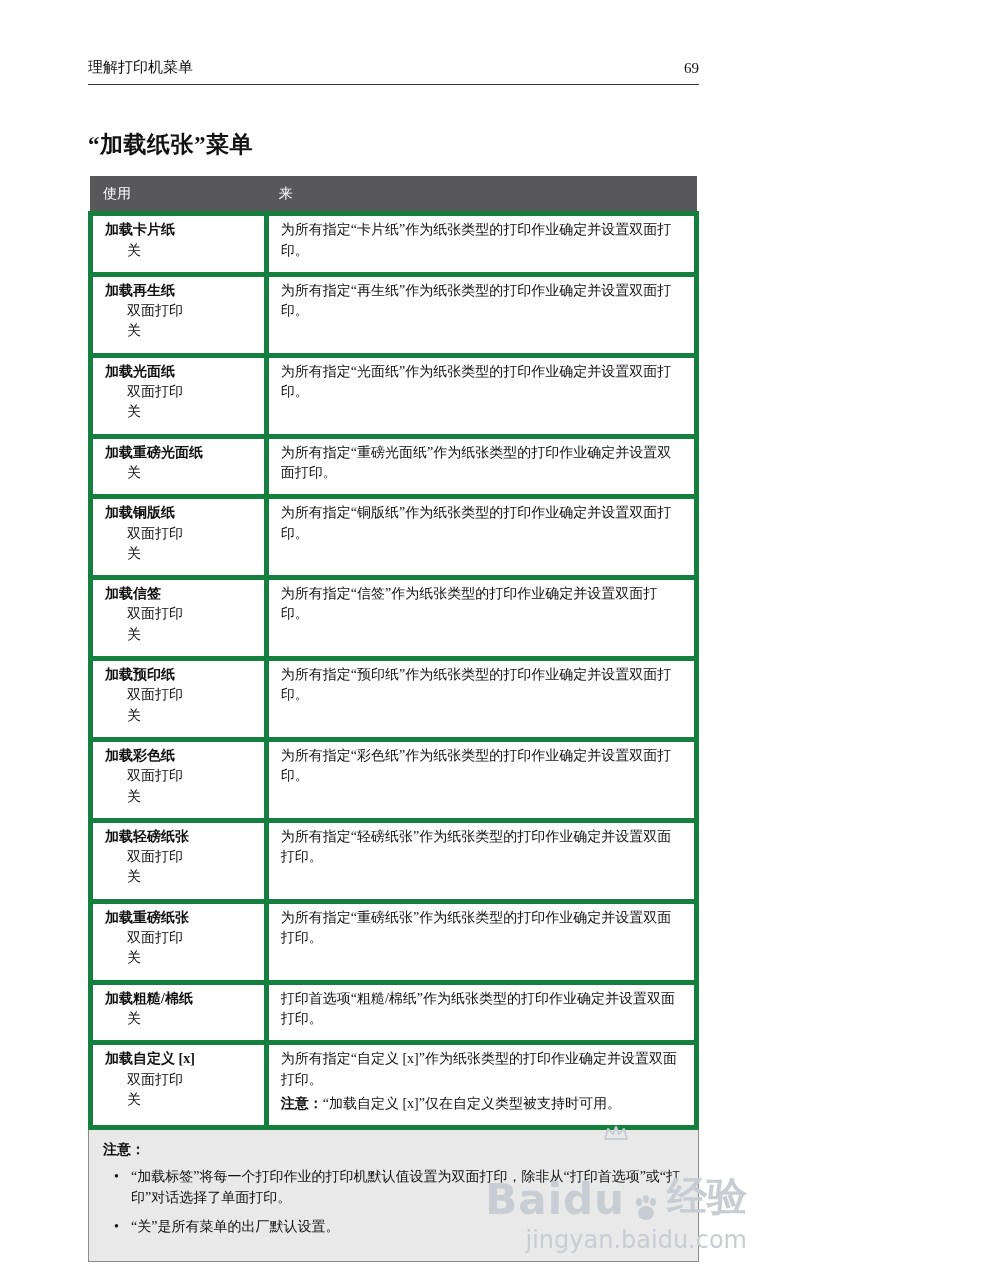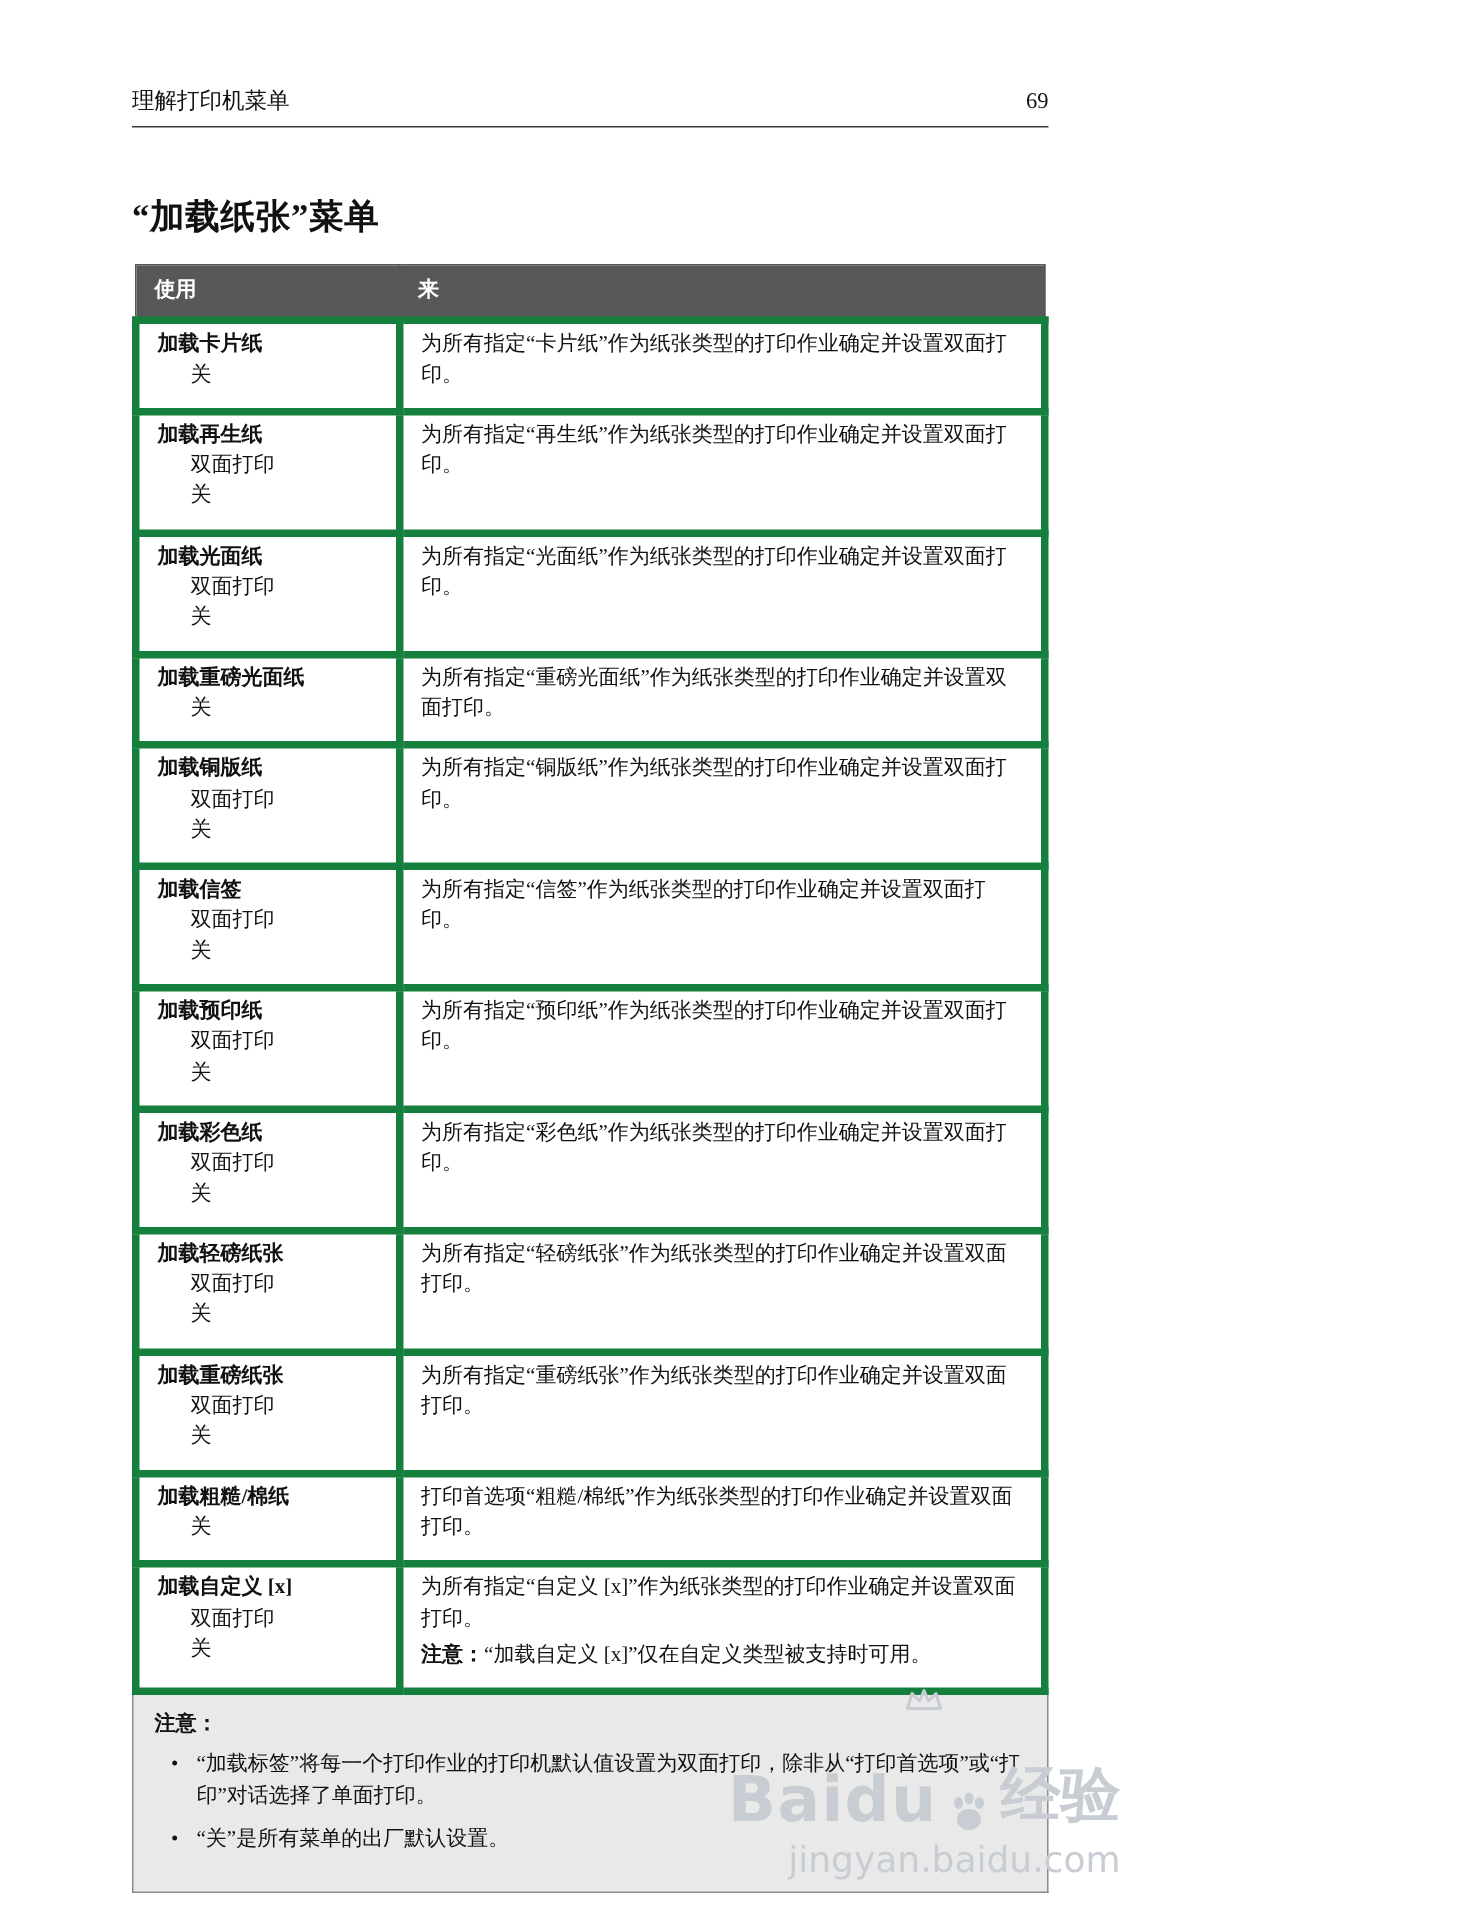--- a/index.html
+++ b/index.html
@@ -34,21 +34,21 @@
   table.menu-table {
     width: 100%;
     border-collapse: collapse;
     margin-top: 16px;
     font-size: 14px;
     line-height: 1.45;
   }
   table.menu-table th {
     background: #58585a;
     color: #ffffff;
-    font-weight: bold;
+    font-weight: normal;
     text-align: left;
     padding: 7px 12px;
     border: 1px solid #58585a;
     font-size: 14px;
   }
   table.menu-table th:first-child { width: 29%; }
   table.menu-table td {
     border: 5px solid #15803d;
     vertical-align: top;
     padding: 4px 12px 11px 12px;

